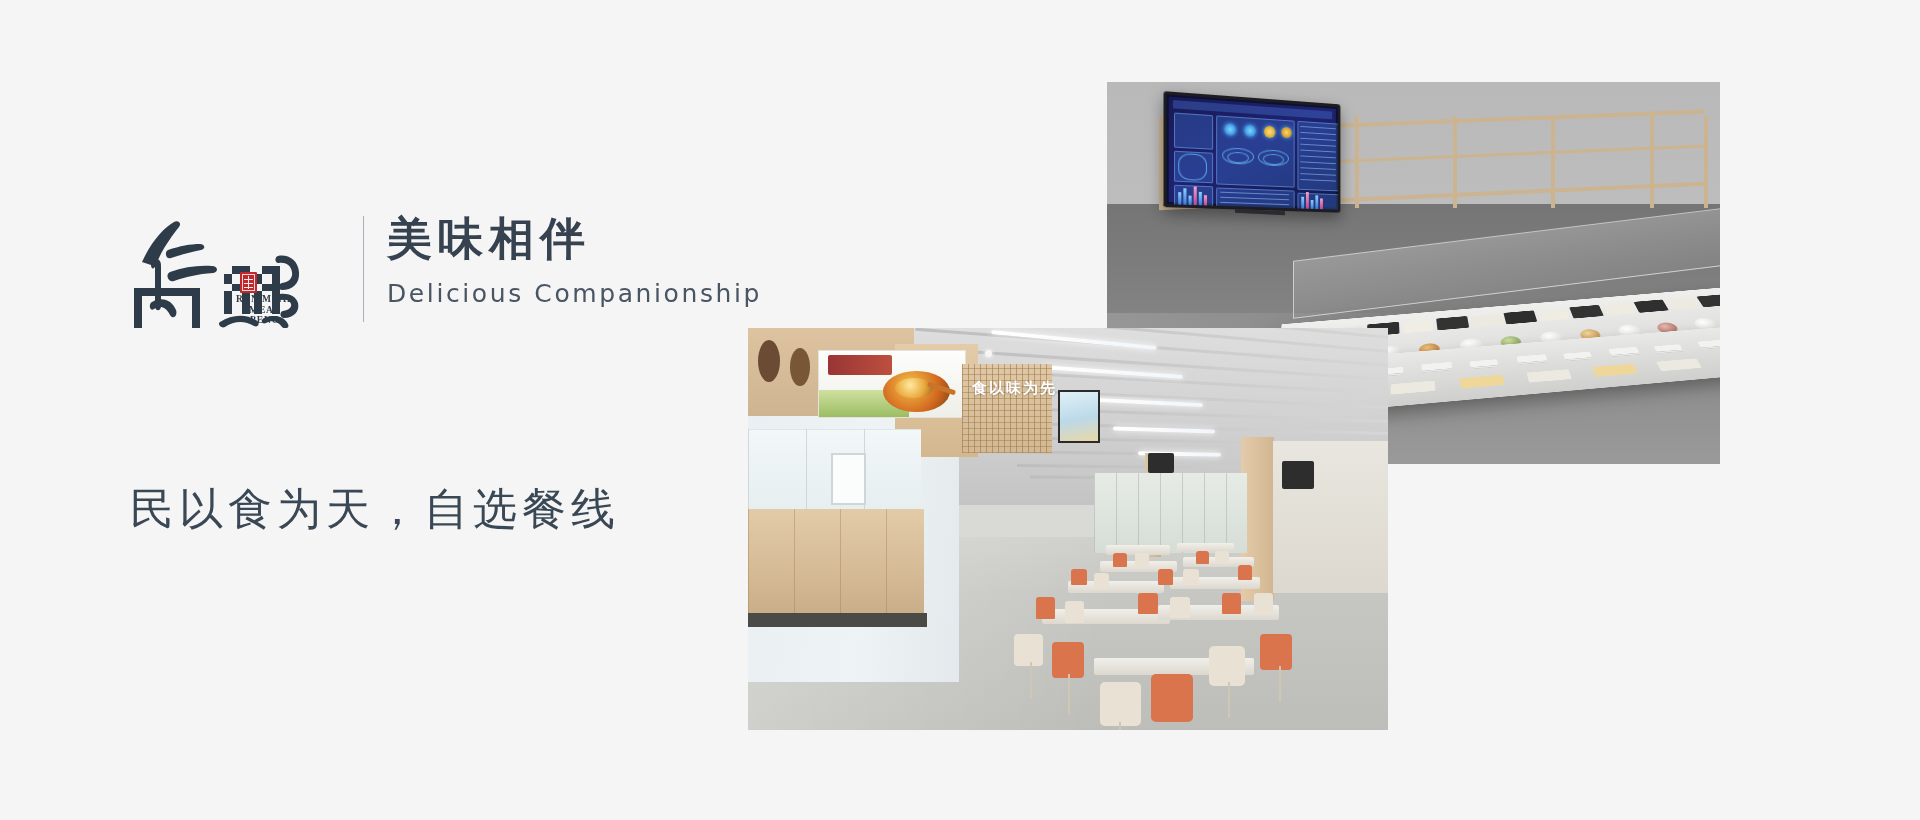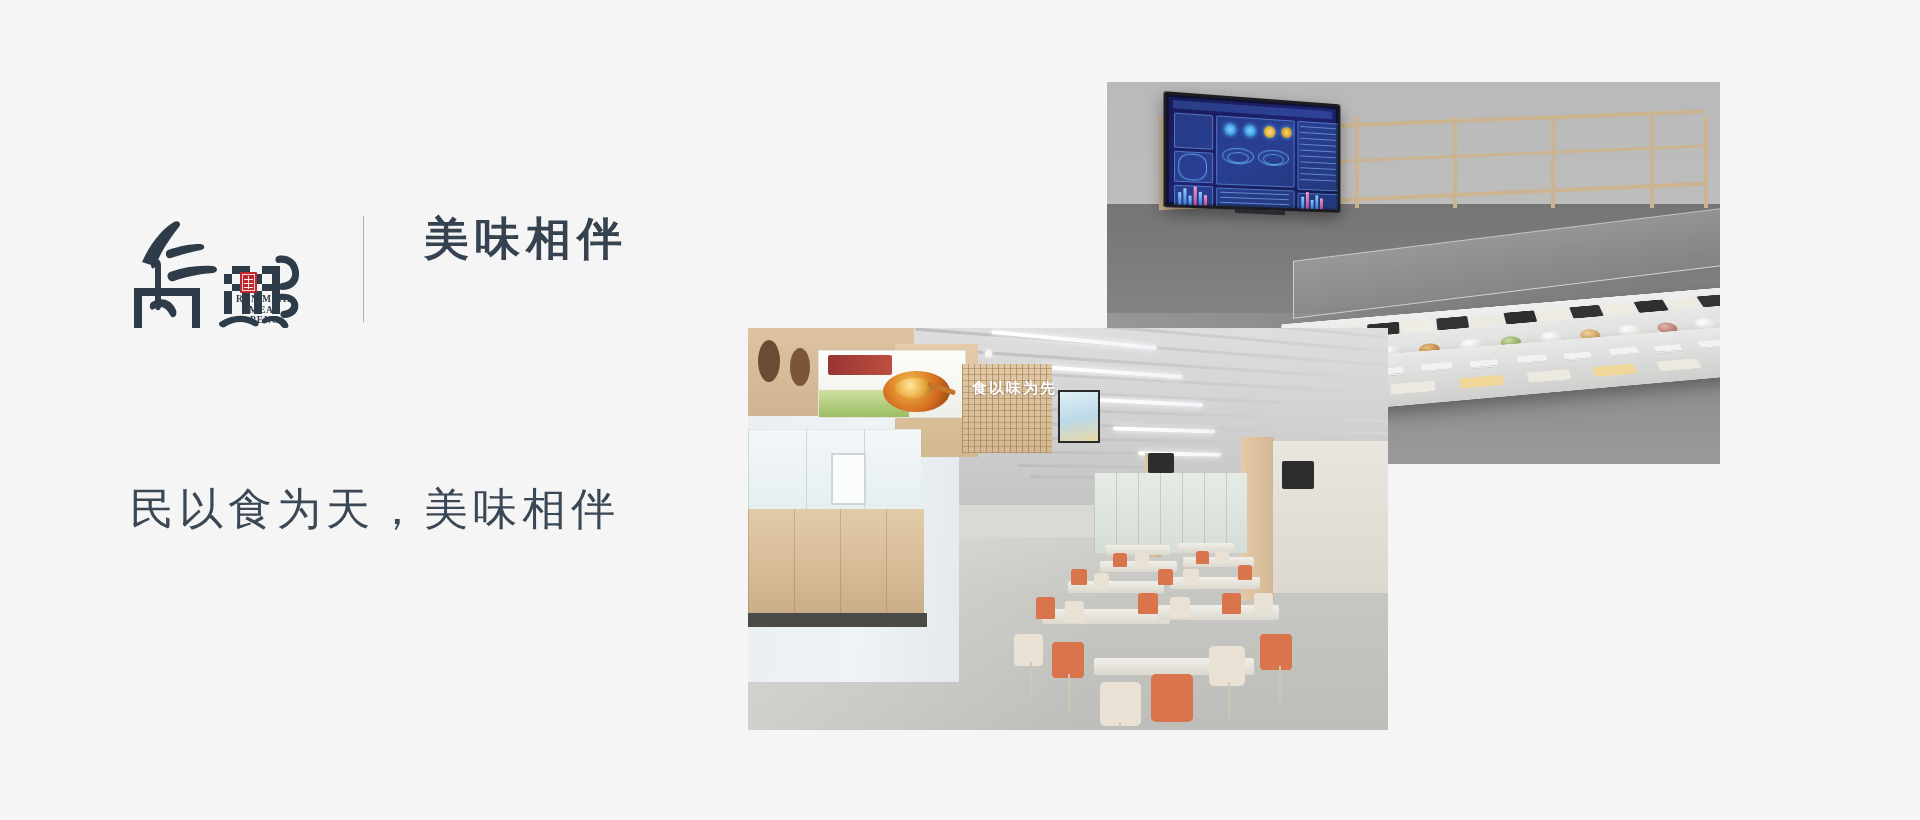--- a/index.html
+++ b/index.html
@@ -45,21 +45,21 @@
       linear-gradient(#fff,#fff) 0 7px/100% 1.2px no-repeat,
       linear-gradient(#fff,#fff) 0 11px/100% 1.2px no-repeat,
       linear-gradient(#fff,#fff) 4px 0/1.2px 100% no-repeat;
     opacity:.9;
   }
 
   .divider {
     width:1px; height:106px; background:#aab0b8;
     margin:6px 0 0 60px;
   }
-  .titles { margin-left:60px; padding-top:2px; }
+  .titles { margin-left:23px; padding-top:2px; }
   .title-cn {
     font-size:45px; font-weight:700; color:#36424f;
     letter-spacing:6px; line-height:1.18;
     font-family:"DejaVu Sans","Liberation Sans",sans-serif;
   }
   .title-en {
     margin-top:14px;
     font-size:25px; color:#4a5563; letter-spacing:2.6px;
     font-family:"DejaVu Sans","Liberation Sans",sans-serif;
     font-weight:400;
@@ -241,24 +241,25 @@
           <div>MEAL</div>
           <div>PENG</div>
         </div>
       </div>
     </div>
 
     <div class="divider"></div>
 
     <div class="titles">
       <div class="title-cn">美味相伴</div>
+      <div class="title-en">Delicious Companionship</div>
     </div>
   </div>
 
-  <div class="slogan">民以食为天，美味相伴</div>
+  <div class="slogan">民以食为天，自选餐线</div>
 
   <div class="photo-render">
     <div class="rn-sky"></div>
     <div class="rn-floor"></div>
 
     <div class="rn-frame">
       <i class="rn-beam-top"></i>
       <i class="rn-beam-mid"></i>
       <i class="rn-beam-bot"></i>
       <i class="rn-post" style="left:0;"></i>

